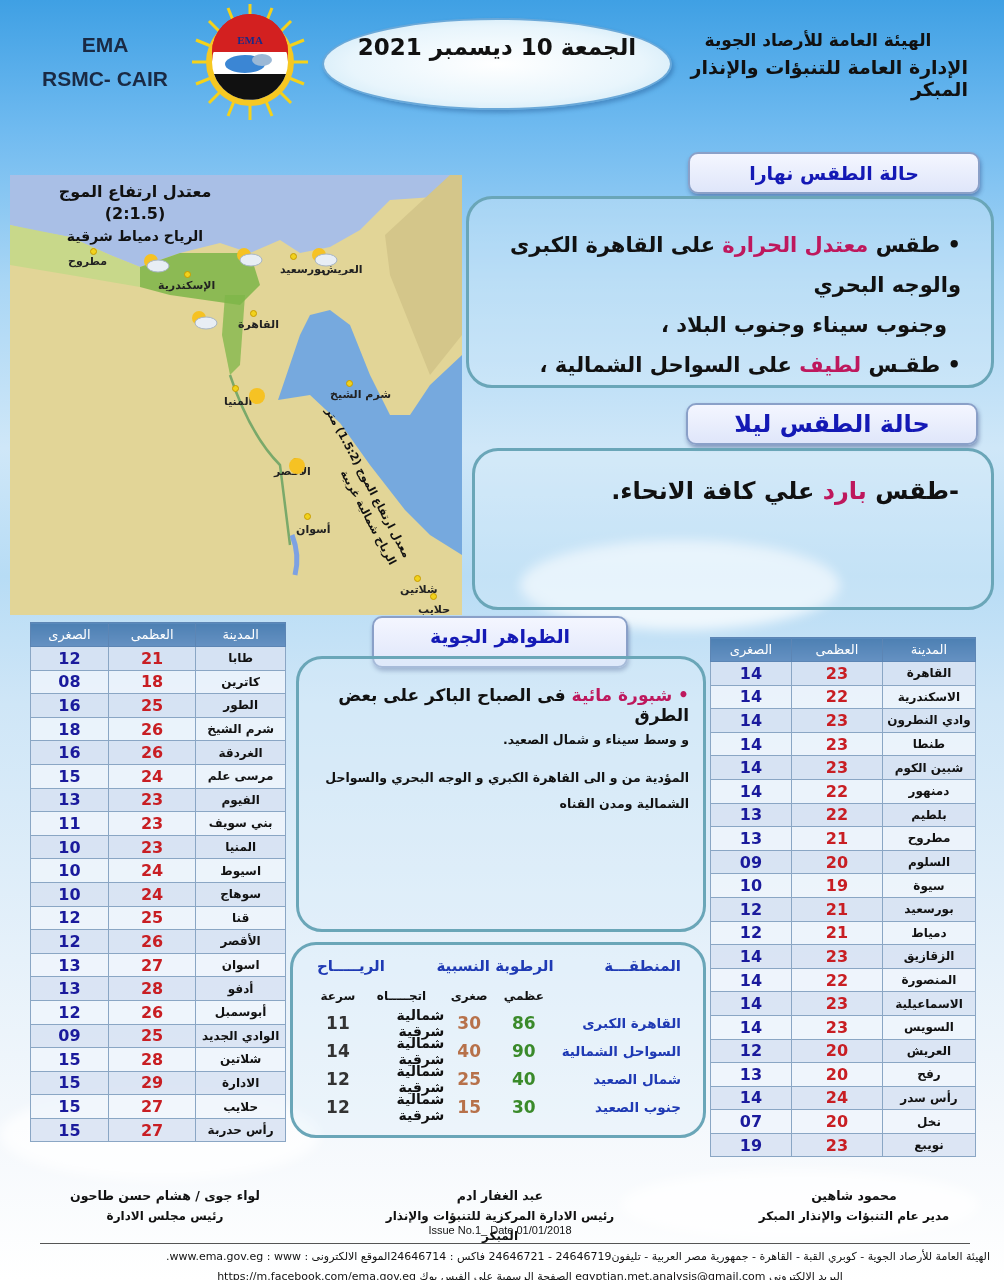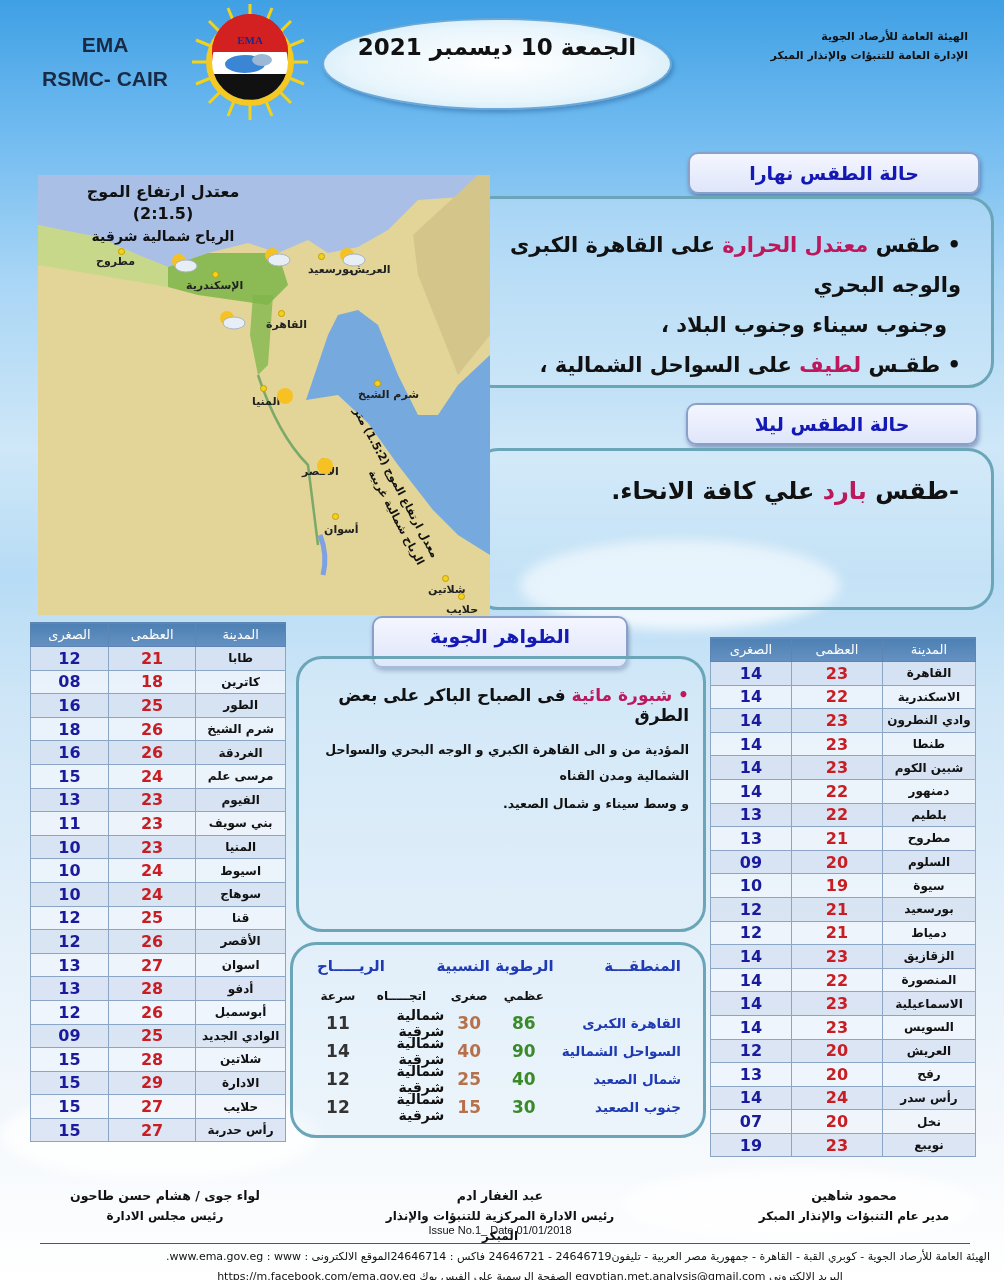--- a/index.html
+++ b/index.html
@@ -12,35 +12,35 @@
   .abs { position: absolute; }
   .cloud { position: absolute; background: rgba(255,255,255,0.75); border-radius: 50%; filter: blur(6px); }
 
   
   .ema-brand { left: 30px; top: 28px; width: 150px; text-align: center; font-family: "Liberation Sans", sans-serif; font-weight: bold; color: #1a2a44; font-size: 21px; line-height: 34px; }
   .logo { left: 190px; top: 2px; width: 120px; height: 120px; }
   .title-oval { left: 322px; top: 18px; width: 350px; height: 92px; border-radius: 50%; background: radial-gradient(ellipse at center, #ffffff 0%, #e8f5fc 60%, #bfe2f5 100%); border: 2px solid #6aa8d8; box-shadow: 2px 3px 4px rgba(30,80,140,0.4); direction: rtl; text-align: center; padding-top: 12px; }
   .title-oval .t1 { font-size: 23px; font-weight: bold; color: #111; }
   .title-oval .t2 { font-size: 23px; font-weight: bold; color: #111; margin-top: 2px; }
   .org { right: 36px; top: 30px; width: 300px; direction: rtl; text-align: right; color: #111; font-weight: bold; }
-  .org .o1 { font-size: 11px; }
-  .org .o2 { font-size: 11px; margin-top: 6px; }
+  .org .o1 { font-size: 17px; text-align: center; }
+  .org .o2 { font-size: 19px; margin-top: 6px; }
 
   
   .pill { background: linear-gradient(180deg, #f4f6ff 0%, #dfe6fa 100%); border: 2px solid #8aa0c8; border-radius: 10px; box-shadow: 1px 3px 4px rgba(40,60,120,0.45); color: #1419b5; font-weight: bold; text-align: center; direction: rtl; }
   .panel { border: 3px solid #6aa6b8; border-radius: 26px; background: rgba(220,238,250,0.35); direction: rtl; }
 
   .day-pill { left: 688px; top: 152px; width: 292px; height: 42px; font-size: 19px; line-height: 38px; }
   .day-panel { left: 466px; top: 196px; width: 528px; height: 192px; padding: 26px 30px 0 20px; font-size: 21px; font-weight: bold; color: #111; line-height: 40px; }
   .hl-red { color: #be185d; }
-  .night-pill { left: 686px; top: 403px; width: 292px; height: 42px; font-size: 19px; line-height: 38px; }
+  .night-pill { left: 686px; top: 403px; width: 292px; height: 42px; font-size: 24px; line-height: 38px; }
   .night-panel { left: 472px; top: 448px; width: 522px; height: 162px; padding: 26px 32px 0 20px; font-size: 24px; font-weight: bold; color: #111; }
 
   
-  .map { left: 10px; top: 175px; width: 452px; height: 440px; overflow: hidden; background: #e3d69a; margin-left: 28px; }
+  .map { left: 10px; top: 175px; width: 452px; height: 440px; overflow: hidden; background: #e3d69a; }
   .map-label { position: absolute; font-size: 11px; font-weight: bold; color: #222; direction: rtl; white-space: nowrap; }
   .map-dot { position: absolute; width: 7px; height: 7px; border-radius: 50%; background: #f1d21c; border: 1px solid #c89c00; }
   .wx { position: absolute; width: 30px; height: 22px; }
   .map-title { position: absolute; left: 20px; top: 6px; direction: rtl; font-weight: bold; font-size: 16px; color: #111; text-align: center; width: 210px; line-height: 22px; }
   .map-title .m2 { font-size: 14px; }
   .sea-text { position: absolute; left: 325px; top: 230px; transform: rotate(62deg); transform-origin: left top; direction: rtl; font-size: 11px; font-weight: bold; color: #111; white-space: nowrap; line-height: 16px; }
 
   
   .city-table { border-collapse: collapse; direction: rtl; }
   .city-table th { background: linear-gradient(180deg, #4d80b3, #6591c2); color: #fff; font-weight: normal; font-size: 13px; height: 24px; border: 1px solid #5c85b4; }
@@ -143,21 +143,21 @@
     <path d="M130 92 L170 78 L240 78 L250 110 L230 130 L160 120 L130 112 Z" fill="#7db548" opacity="0.85"></path>
     <path d="M215 120 L235 120 L230 190 L220 200 L212 160 Z" fill="#7db548" opacity="0.75"></path>
     <path d="M0 50 L60 62 L100 80 L130 92 L130 112 L60 100 L0 90 Z" fill="#c8d88a"></path>
     <path d="M268 225 L300 220 L330 248 L360 290 L395 335 L420 360 L452 380 L452 180 L420 210 L400 240 L380 240 L360 200 L340 150 L320 135 L300 140 L290 160 Z" fill="#6aa4e6" opacity="0.9"></path>
     <path d="M440 0 L452 0 L452 160 L420 200 L400 150 L380 100 L375 60 Z" fill="#d4c68a"></path>
     <path d="M220 200 Q240 260 270 290 L275 330 L280 370" stroke="#7aa96a" stroke-width="2.5" fill="none"></path>
     <path d="M282 360 Q290 380 285 400" stroke="#7da1e2" stroke-width="5" fill="none"></path>
   </svg>
   <div class="map-title">
     <div>معتدل   ارتفاع الموج (2:1.5)</div>
-    <div class="m2">الرياح  شمالية شرقية</div>
+    <div class="m2">الرياح  دمياط شرقية</div>
   </div>
   <div class="sea-text">
     <div>معدل  ارتفاع الموج (1.5:2) متر</div>
     <div>الرياح   شمالية غربية</div>
   </div>
 
   <div class="map-dot" style="left:80px;top:73px;"></div>
   <div class="map-label" style="left:58px;top:80px;">مطروح</div>
   <div class="map-dot" style="left:174px;top:96px;"></div>
   <div class="map-label" style="left:148px;top:104px;">الإسكندرية</div>
@@ -435,22 +435,22 @@
         <td class="min">19</td>
       </tr>
     </tbody>
 </table>
 
 <div class="abs pill phen-pill">الظواهر الجوية</div>
 <div class="abs panel phen-panel">
   <div class="p1">
     <span class="hl-red">• </span><span class="hl-red">شبورة مائية</span><span> فى الصباح الباكر على بعض الطرق</span>
   </div>
+  <div class="p2" style="margin-top:2px;">و وسط سيناء و شمال الصعيد.</div>
   <div class="p2">المؤدية من و الى القاهرة الكبري و الوجه البحري والسواحل الشمالية ومدن القناه</div>
-  <div class="p2" style="margin-top:2px;">و وسط سيناء و شمال الصعيد.</div>
 </div>
 
 <div class="abs panel hum-panel">
   <div class="hum-head">
     <span style="width:128px;">المنطقـــة</span>
     <span style="width:120px;text-align:center;">الرطوبة النسبية</span>
     <span style="width:120px;text-align:left;">الريـــــاح</span>
   </div>
   <div class="hum-sub">
     <span style="width:128px;"></span>

